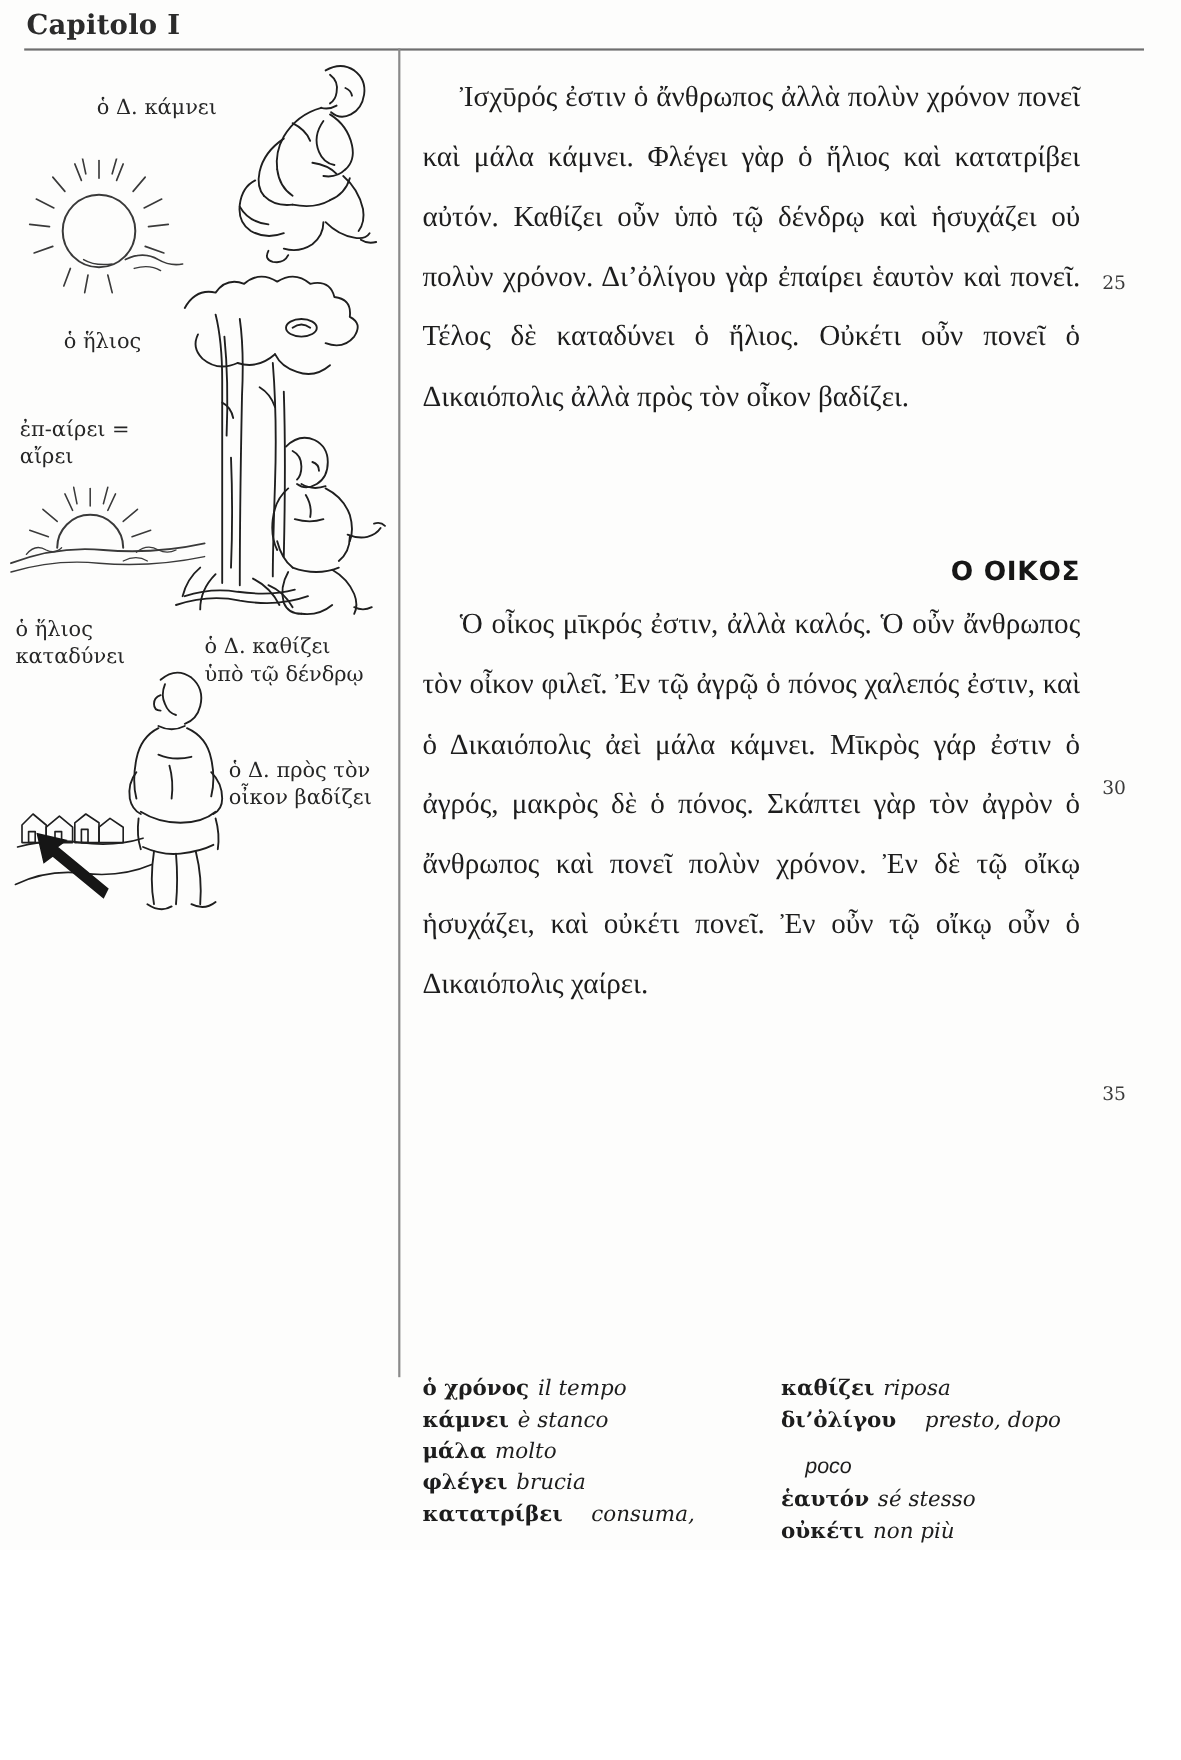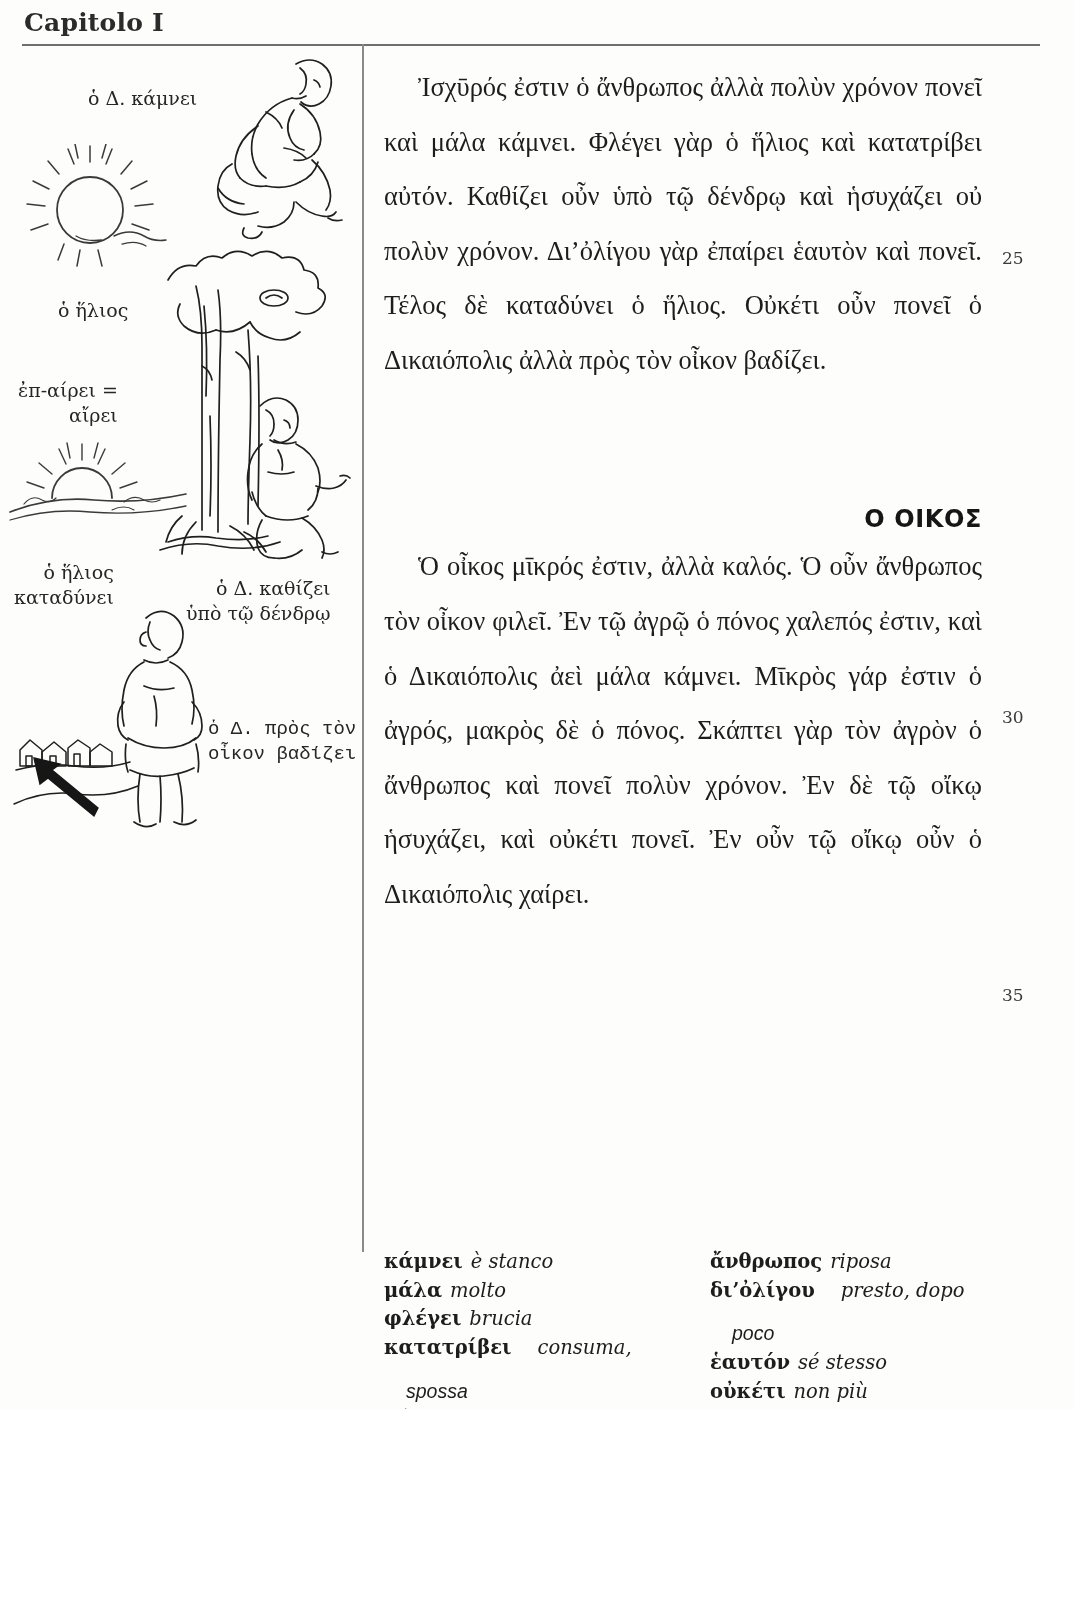--- a/index.html
+++ b/index.html
@@ -48,36 +48,35 @@
     background: #8a8a8a;
   }
 
   
   #illus-col {
     position: absolute;
     left: 0;
     top: 48px;
     width: 360px;
     height: 1200px;
-    text-align: right;
   }
   .caption {
     position: absolute;
     font-family: "DejaVu Serif", "Liberation Serif", serif;
     font-size: 19px;
     color: #262626;
     line-height: 1.32;
     white-space: pre-line;
   }
   #cap-kamnei   { left: 88px;  top: 38px; }
   #cap-helios   { left: 58px;  top: 250px; }
   #cap-epairei  { left: 18px;  top: 330px; }
   #cap-katadynei{ left: 14px;  top: 512px; }
   #cap-kathizei { left: 186px; top: 528px; }
-  #cap-badizei  { left: 208px; top: 669px; font-family: Liberation Mono, monospace; }
+  #cap-badizei  { left: 208px; top: 640px; }
 
   .art { position: absolute; }
 
   
   #text-col {
     position: absolute;
     left: 384px;
     top: 60px;
     width: 660px;
   }
@@ -354,28 +353,29 @@
       <p class="greek-body" id="para-2">Ὁ οἶκος μῑκρός ἐστιν, ἀλλὰ καλός. Ὁ οὖν ἄνθρωπος τὸν οἶκον φιλεῖ. Ἐν τῷ ἀγρῷ ὁ πόνος χαλεπός ἐστιν, καὶ ὁ Δικαιόπολις ἀεὶ μάλα κάμνει. Μῑκρὸς γάρ ἐστιν ὁ ἀγρός, μακρὸς δὲ ὁ πόνος. Σκάπτει γὰρ τὸν ἀγρὸν ὁ ἄνθρωπος καὶ πονεῖ πολὺν χρόνον. Ἐν δὲ τῷ οἴκῳ ἡσυχάζει, καὶ οὐκέτι πονεῖ. Ἐν οὖν τῷ οἴκῳ οὖν ὁ Δικαιόπολις χαίρει.</p>
     </div>
   </div>
 
   <div class="line-no" id="lineno-25">25</div>
   <div class="line-no" id="lineno-30">30</div>
   <div class="line-no" id="lineno-35">35</div>
 
   <div id="glossary">
     <div class="gloss-col" id="gloss-left">
+        <div class="gloss-entry"><span class="gloss-term">ὁ χρόνος</span><span class="gloss-def">il tempo</span></div>
         <div class="gloss-entry"><span class="gloss-term">κάμνει</span><span class="gloss-def">è stanco</span></div>
         <div class="gloss-entry"><span class="gloss-term">μάλα</span><span class="gloss-def">molto</span></div>
         <div class="gloss-entry"><span class="gloss-term">φλέγει</span><span class="gloss-def">brucia</span></div>
         <div class="gloss-entry"><span class="gloss-term">κατατρίβει</span><span class="gloss-def wide-gap">consuma,</span><span class="gloss-cont">spossa</span></div>
         <div class="gloss-entry"><span class="gloss-term">αὐτόν</span><span class="gloss-def">lui, lo</span></div>
       </div>
     <div class="gloss-col" id="gloss-right">
-        <div class="gloss-entry"><span class="gloss-term">ἄνθρωπος</span><span class="gloss-def">riposa</span></div>
+        <div class="gloss-entry"><span class="gloss-term">καθίζει</span><span class="gloss-def">riposa</span></div>
         <div class="gloss-entry"><span class="gloss-term">δι’ὀλίγου</span><span class="gloss-def wide-gap">presto, dopo</span><span class="gloss-cont">poco</span></div>
         <div class="gloss-entry"><span class="gloss-term">ἑαυτόν</span><span class="gloss-def">sé stesso</span></div>
         <div class="gloss-entry"><span class="gloss-term">οὐκέτι</span><span class="gloss-def">non più</span></div>
         <div class="gloss-entry"><span class="gloss-term">τέλος</span><span class="gloss-def">infine</span></div>
       </div>
   </div>
 
   <div id="folio">6</div>
 </div>
 

